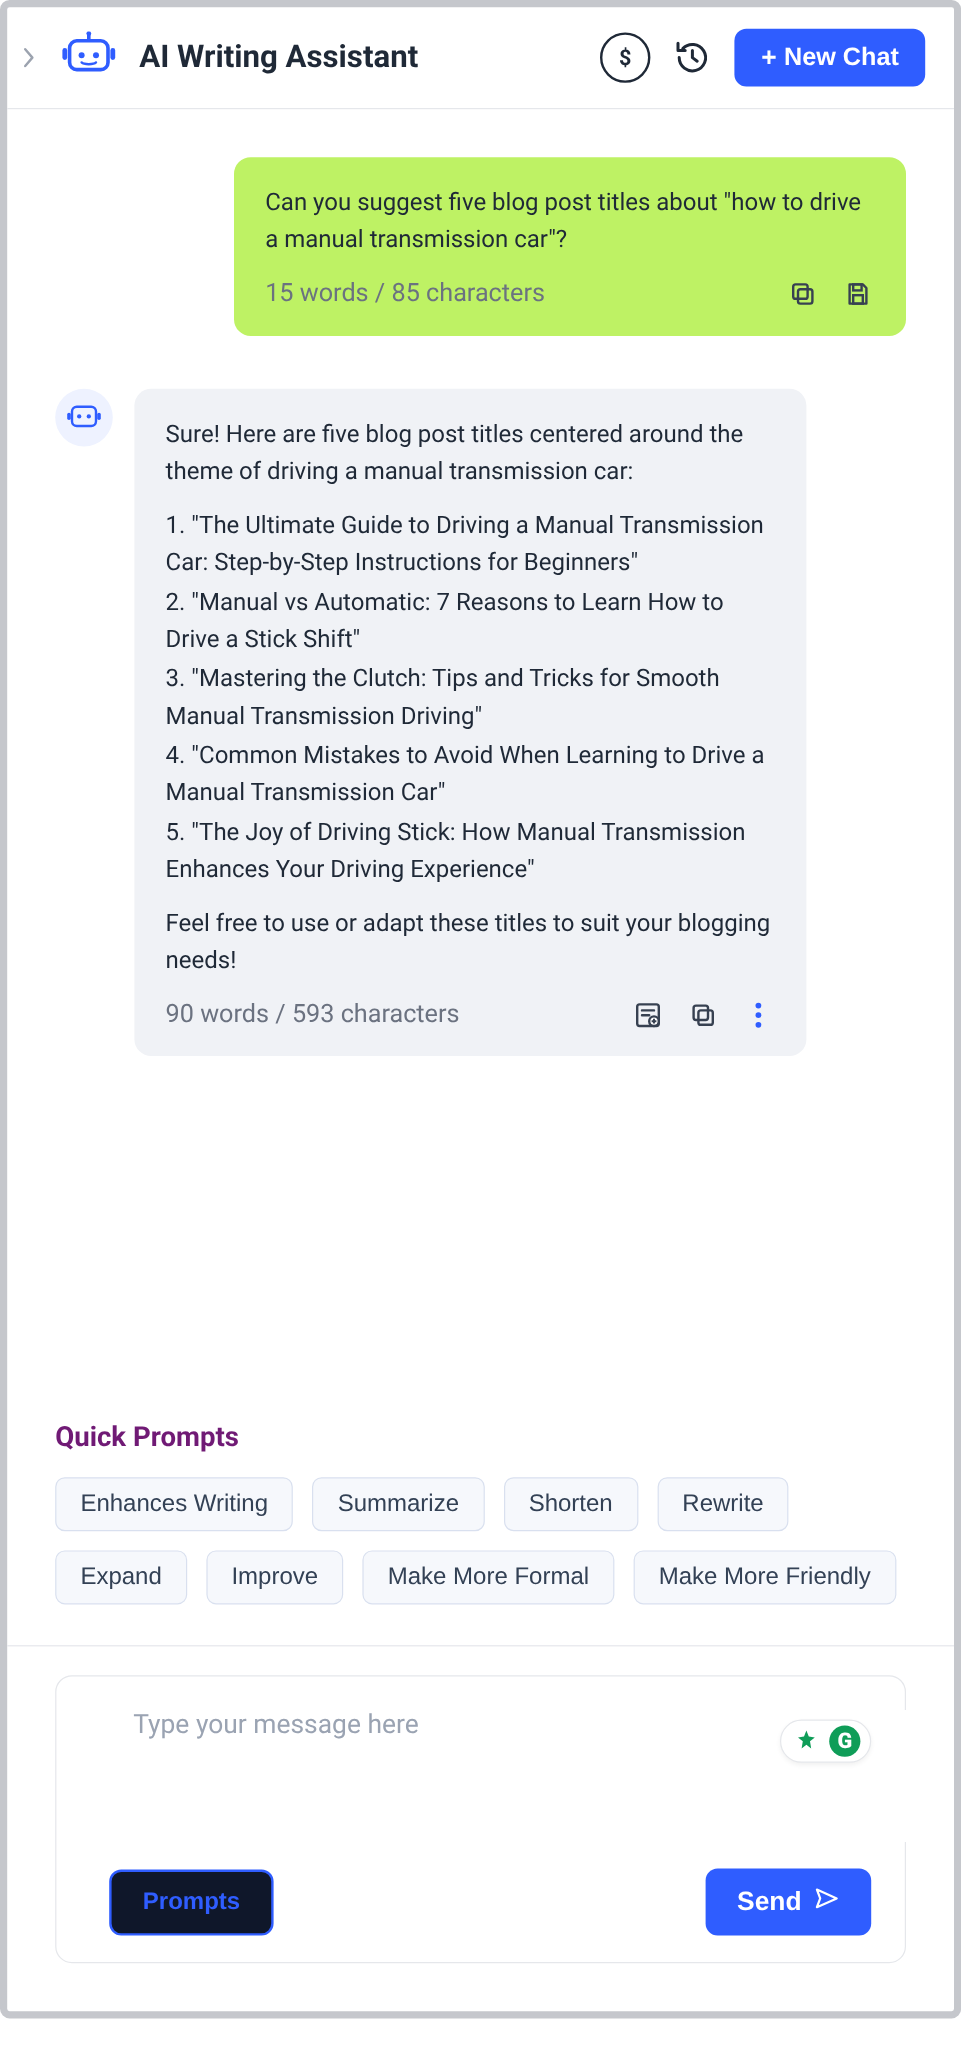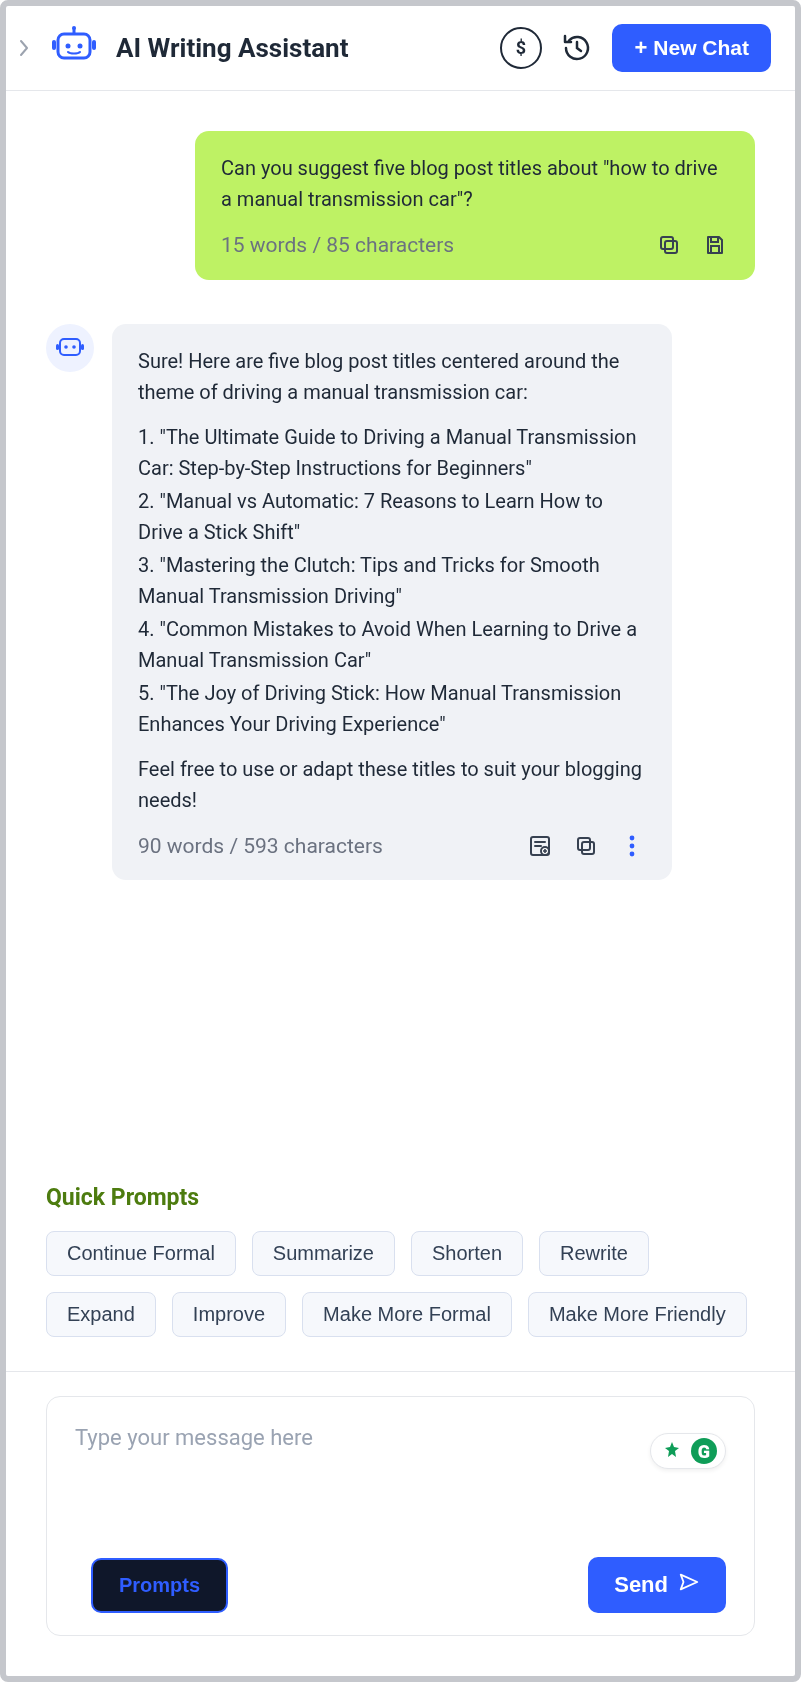--- a/index.html
+++ b/index.html
@@ -92,21 +92,21 @@
     margin-top: 14px; gap: 16px;
   }
   .counts { color:#6b7280; font-size: 21px; }
   .meta-icons { display:flex; gap: 18px; align-items:center; }
   .meta-icons .mi {
     width:28px; height:28px; display:flex; align-items:center; justify-content:center;
     color:#374151; cursor:pointer;
   }
   .meta-icons .mi.blue { color:#2f5dff; }
   .quick-prompts-wrap { padding: 0 40px 0 40px; }
-  .qp-title { font-size: 23px; font-weight:700; color:#4d7c0f; margin-bottom: 20px; }
+  .qp-title { font-size: 23px; font-weight:700; color:#701a75; margin-bottom: 20px; }
   .chip-row { display:flex; flex-wrap:wrap; gap: 16px; margin-bottom: 24px; }
   .chip {
     border:1px solid #d9e0ef;
     background:#f6f8fc;
     color:#334155;
     border-radius: 8px;
     padding: 10px 20px;
     font-size: 20px;
     cursor:pointer;
   }
@@ -115,20 +115,21 @@
     margin: 24px 40px 40px 40px;
     border:1px solid #e5e7eb;
     border-radius: 14px;
     padding: 28px 28px 22px 28px;
     position: relative;
   }
   .composer textarea {
     width:100%; border:none; outline:none; resize:none;
     font-size: 22px; color:#374151; font-family:inherit;
     height: 110px;
+    margin-left: 36px;
   }
   .composer textarea::placeholder { color:#9aa3b2; }
   .composer-row { display:flex; justify-content:space-between; align-items:center; margin-top: 18px; }
   .prompts-btn {
     border:2px solid #2f5dff; color:#2f5dff; background:#0f172a;
     border-radius:10px; padding: 14px 26px; font-size:20px; font-weight:600; cursor:pointer;margin-left:16px;
   }
   .send-btn {
     background:#2f5dff; color:#fff; border:none; border-radius:10px;
     padding: 14px 26px; font-size:22px; font-weight:700;
@@ -263,21 +264,21 @@
           </div>
         </div>
       </div>
     </div>
 
   </div>
 
   <div class="quick-prompts-wrap">
     <div class="qp-title">Quick Prompts</div>
     <div class="chip-row">
-      <button class="chip">Continue Formal</button>
+      <button class="chip">Enhances Writing</button>
       <button class="chip">Summarize</button>
       <button class="chip">Shorten</button>
       <button class="chip">Rewrite</button>
       <button class="chip">Expand</button>
       <button class="chip">Improve</button>
       <button class="chip">Make More Formal</button>
       <button class="chip">Make More Friendly</button>
     </div>
   </div>
 

